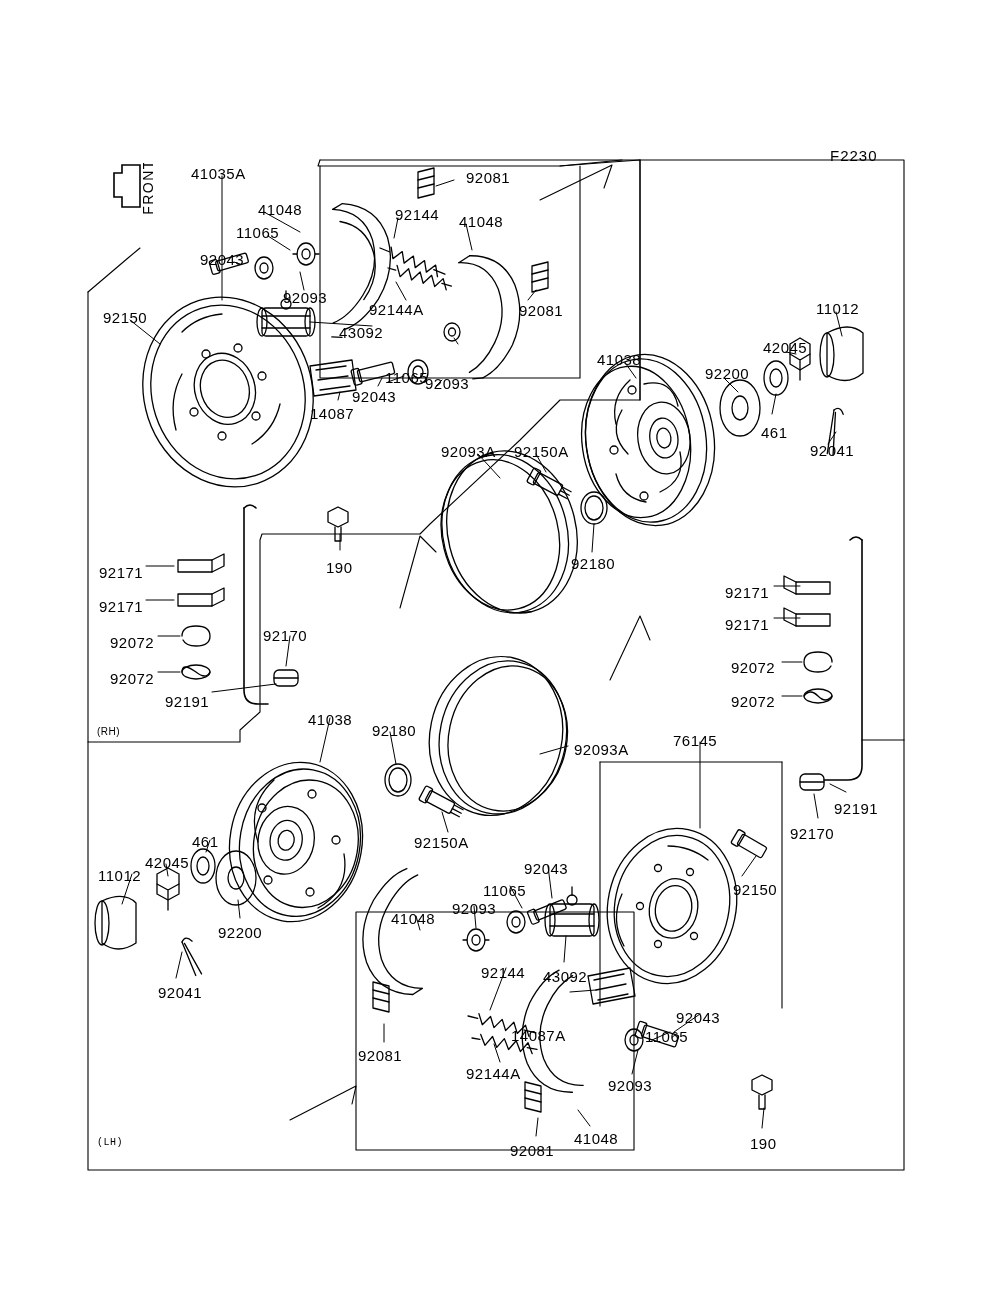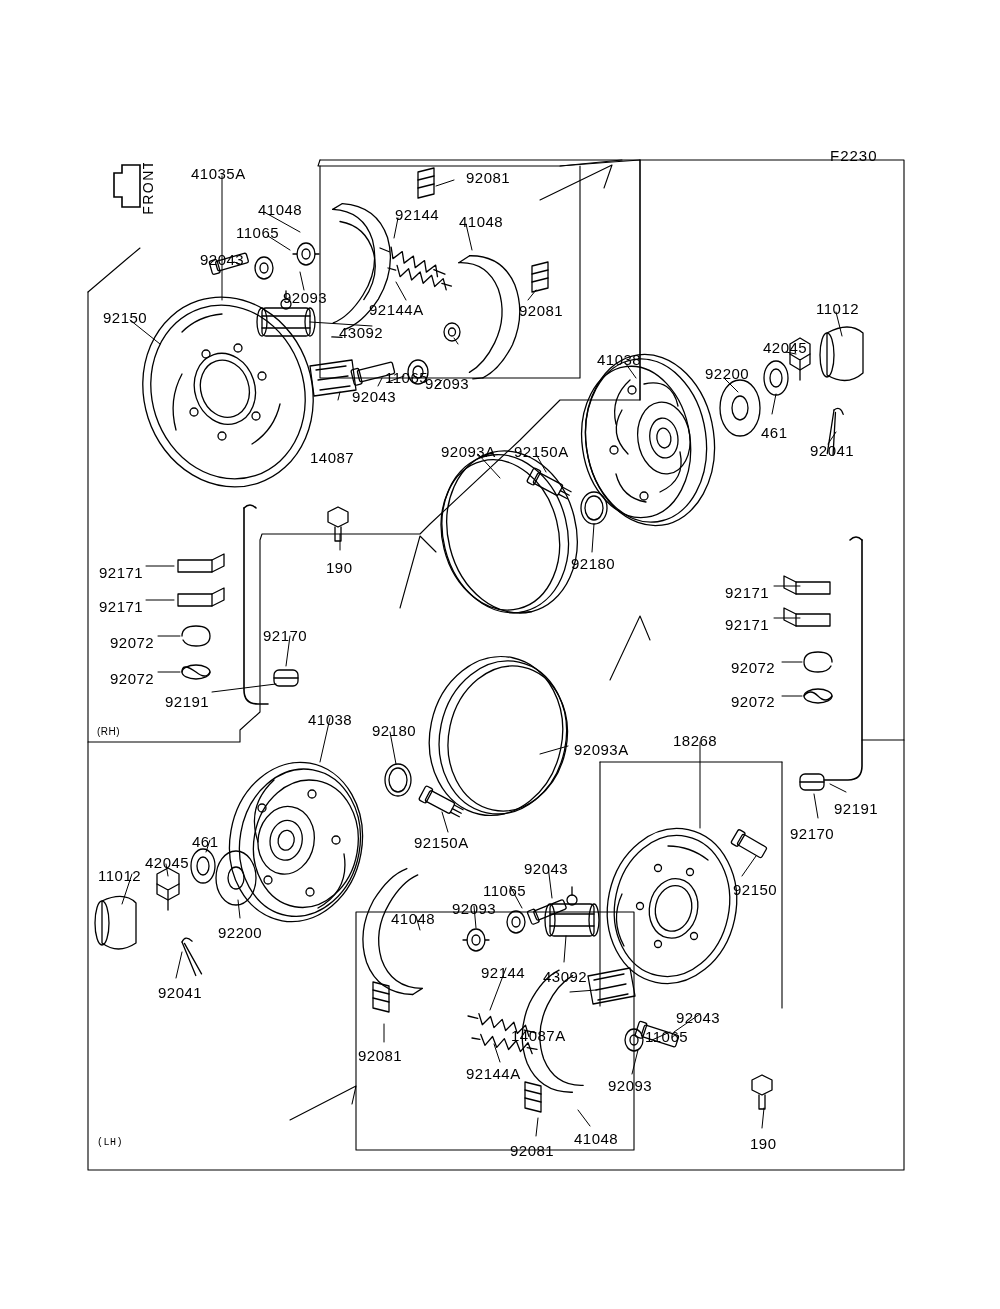--- a/index.html
+++ b/index.html
@@ -532,39 +532,39 @@
     <div class="lbl" style="left: 103px; top: 310px;">92150</div>
     <div class="lbl" style="left: 339px; top: 325px;">43092</div>
     <div class="lbl" style="left: 763px; top: 340px;">42045</div>
     <div class="lbl" style="left: 597px; top: 352px;">41038</div>
     <div class="lbl" style="left: 705px; top: 366px;">92200</div>
     <div class="lbl" style="left: 425px; top: 376px;">92093</div>
     <div class="lbl" style="left: 352px; top: 389px;">92043</div>
     <div class="lbl" style="left: 385px; top: 370px;">11065</div>
     <div class="lbl" style="left: 761px; top: 425px;">461</div>
     <div class="lbl" style="left: 810px; top: 443px;">92041</div>
-    <div class="lbl" style="left: 310px; top: 406px; margin-top: 44px;">14087</div>
+    <div class="lbl" style="left: 310px; top: 406px;">14087</div>
     <div class="lbl" style="left: 441px; top: 444px;">92093A</div>
     <div class="lbl" style="left: 514px; top: 444px;">92150A</div>
     <div class="lbl" style="left: 571px; top: 556px;">92180</div>
     <div class="lbl" style="left: 99px; top: 565px;">92171</div>
     <div class="lbl" style="left: 99px; top: 599px;">92171</div>
     <div class="lbl" style="left: 725px; top: 585px;">92171</div>
     <div class="lbl" style="left: 725px; top: 617px;">92171</div>
     <div class="lbl" style="left: 326px; top: 560px;">190</div>
     <div class="lbl" style="left: 110px; top: 635px;">92072</div>
     <div class="lbl" style="left: 263px; top: 628px;">92170</div>
     <div class="lbl" style="left: 110px; top: 671px;">92072</div>
     <div class="lbl" style="left: 731px; top: 660px;">92072</div>
     <div class="lbl" style="left: 731px; top: 694px;">92072</div>
     <div class="lbl" style="left: 165px; top: 694px;">92191</div>
     <div class="lbl" style="left: 308px; top: 712px;">41038</div>
     <div class="lbl" style="left: 372px; top: 723px;">92180</div>
     <div class="lbl" style="left: 574px; top: 742px;">92093A</div>
-    <div class="lbl" style="left: 673px; top: 733px;">18268</div>
+    <div class="lbl" style="left: 673px; top: 733px;">76145</div>
     <div class="lbl" style="left: 834px; top: 801px;">92191</div>
     <div class="lbl" style="left: 790px; top: 826px;">92170</div>
     <div class="lbl" style="left: 414px; top: 835px;">92150A</div>
     <div class="lbl" style="left: 192px; top: 834px;">461</div>
     <div class="lbl" style="left: 145px; top: 855px;">42045</div>
     <div class="lbl" style="left: 733px; top: 882px;">92150</div>
     <div class="lbl" style="left: 98px; top: 868px;">11012</div>
     <div class="lbl" style="left: 524px; top: 861px;">92043</div>
     <div class="lbl" style="left: 483px; top: 883px;">11065</div>
     <div class="lbl" style="left: 218px; top: 925px;">92200</div>

